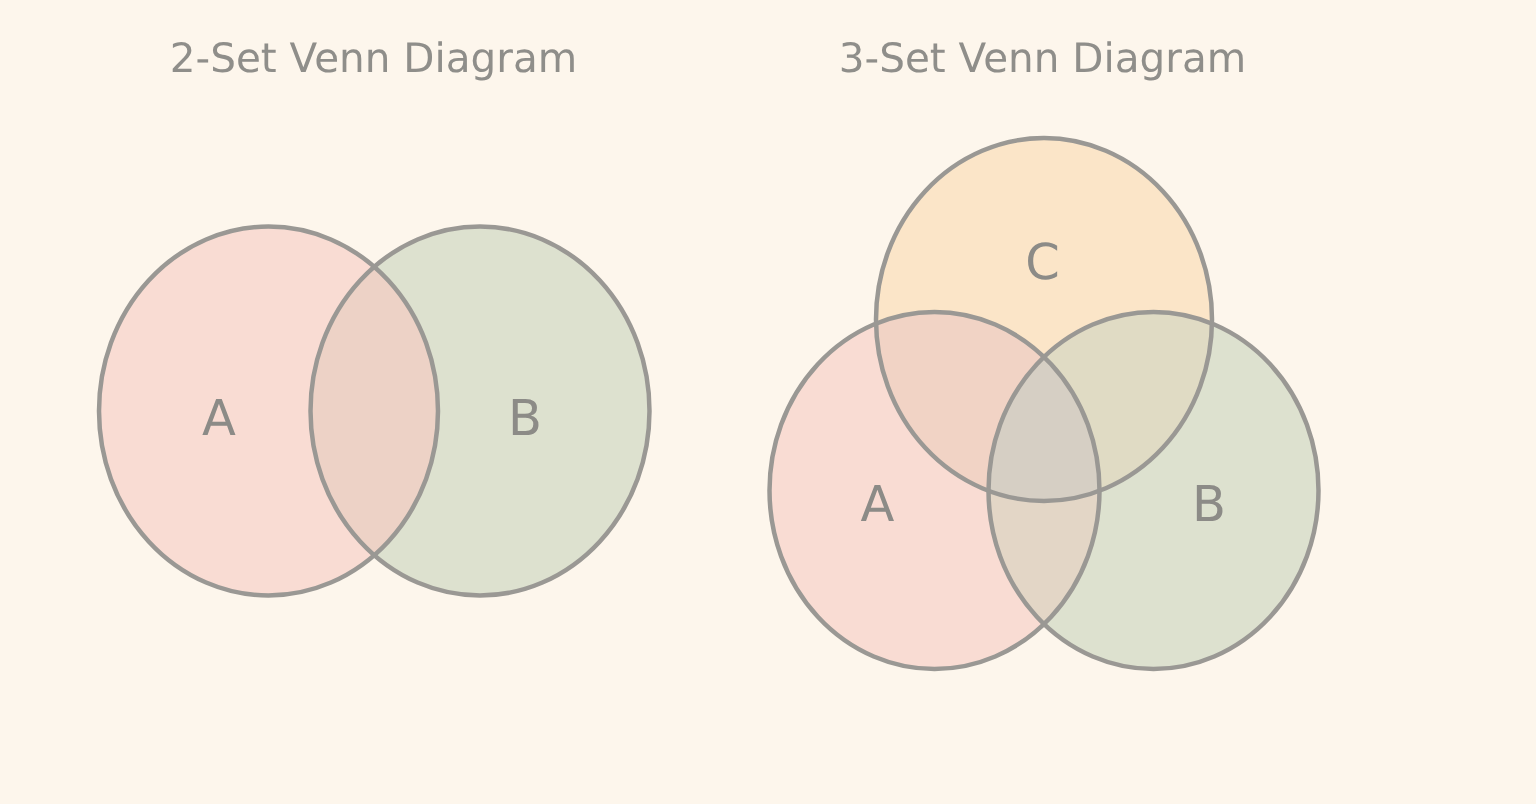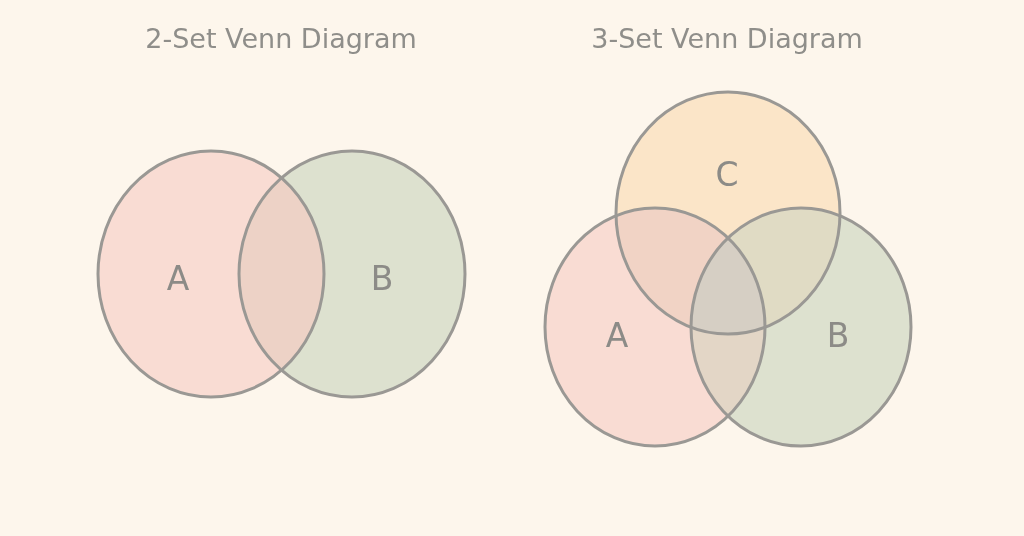--- a/index.html
+++ b/index.html
@@ -1,21 +1,21 @@
 <!DOCTYPE html>
 <html><head>
 <meta charset="utf-8">
 <style>
   html, body { margin: 0; padding: 0; }
   body {
     width: 1024px; height: 536px; overflow: hidden;
     background: #FDF6EC;
     font-family: "DejaVu Sans", sans-serif;
   }
-  .stage { position: relative; width: 944px; height: 536px; margin-left: 32px; }
+  .stage { position: relative; width: 944px; height: 536px; }
   svg { position: absolute; left: 0; top: 0; }
   .title { font-family: "DejaVu Sans", sans-serif; font-size: 27px; fill: #8F8E8A; }
   .label { font-family: "DejaVu Sans", sans-serif; font-size: 33px; fill: #8C8B87; }
   .ring { fill: none; stroke: #9A9894; stroke-width: 3; }
 </style>
 </head>
 <body>
 
 <div class="stage">
 <svg width="1024" height="536" viewBox="0 0 1024 536">

